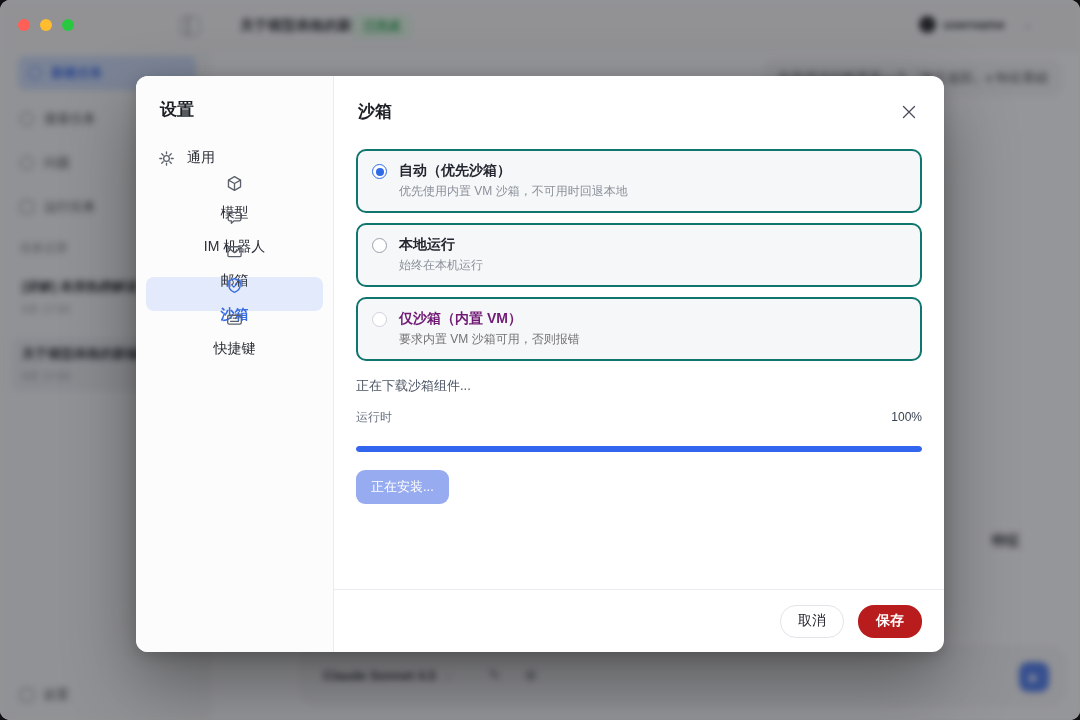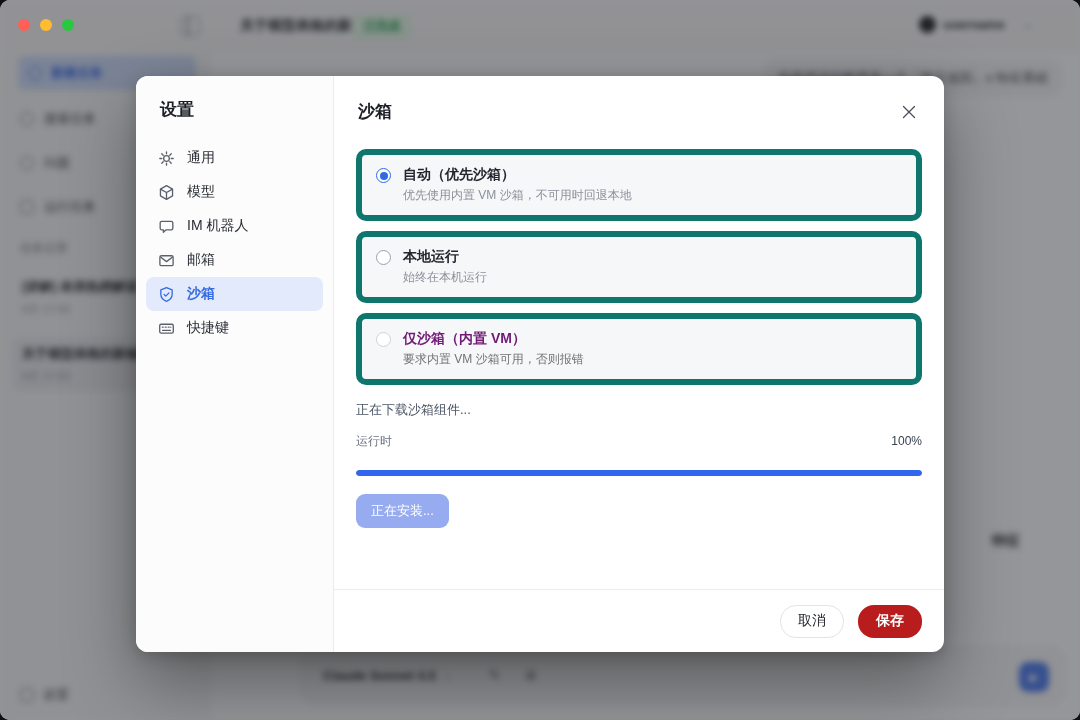--- a/index.html
+++ b/index.html
@@ -51,30 +51,30 @@
   .modal { position:absolute; left:136px; top:76px; width:808px; height:576px; background:#fff;
     border-radius:12px; box-shadow:0 30px 70px rgba(0,0,0,.38), 0 4px 16px rgba(0,0,0,.18); z-index:10; display:flex; overflow:hidden; }
 
   .m-side { width:198px; flex:0 0 auto; background:#fcfcfd; border-right:1px solid #ececf0; padding:22px 10px 0 10px; }
   .m-side h1 { font-size:17px; font-weight:700; color:#1b1e24; margin:0 0 20px 14px; }
   .m-nav-item { display:flex; align-items:center; gap:12px; height:34px; padding:0 12px; border-radius:8px;
     color:#2a2d35; font-size:14px; cursor:default; }
   .m-nav-item .nico { width:17px; height:17px; color:#5b606b; display:flex; }
   .m-nav-item.selected { background:#e2eafb; color:#356ae2; font-weight:600; }
   .m-nav-item.selected .nico { color:#356ae2; }
-  .m-nav-item + .m-nav-item { margin-top:0; }
+  .m-nav-item + .m-nav-item { margin-top:0;flex-direction:column; }
 
   .m-main { flex:1; display:flex; flex-direction:column; position:relative; }
   .m-head { display:flex; align-items:center; justify-content:space-between; padding:24px 24px 0 24px; }
   .m-head h2 { font-size:17px; font-weight:700; color:#1b1e24; }
   .m-close { width:22px; height:22px; color:#4a4e5a; display:flex; align-items:center; justify-content:center; cursor:pointer; }
 
   .m-body { padding:26px 22px 0 22px; flex:1; }
   .sec-label { font-size:14px; font-weight:600; color:#23262f; margin-bottom:14px; }
-  .opt-card { display:flex; gap:12px; align-items:flex-start; background:#f6f7f9; border:6px solid #0f766e;
+  .opt-card { display:flex; gap:12px; align-items:flex-start; background:#f6f7f9; border:2px solid #0f766e;
     border-radius:10px; padding:10px 14px 11px 14px; margin-bottom:10px; min-height:48px; }
   .radio { width:15px; height:15px; border-radius:50%; border:1.5px solid #9aa0ab; margin-top:3px; flex:0 0 auto; position:relative; background:#fff; }
   .radio.on { border-color:#2f6be6; }
   .radio.on::after { content:""; position:absolute; left:2.5px; top:2.5px; width:8px; height:8px; border-radius:50%; background:#2f6be6; }
   .radio.dis { border-color:#ced2d9; }
   .opt-title { font-size:14px; font-weight:600; color:#23262f; line-height:1.35; }
   .opt-desc { font-size:12px; color:#8a9099; margin-top:3px; }
   .opt-card.disabled .opt-title { color:#701a75; }
   .opt-card.disabled .opt-desc { color:#737373; }
 

